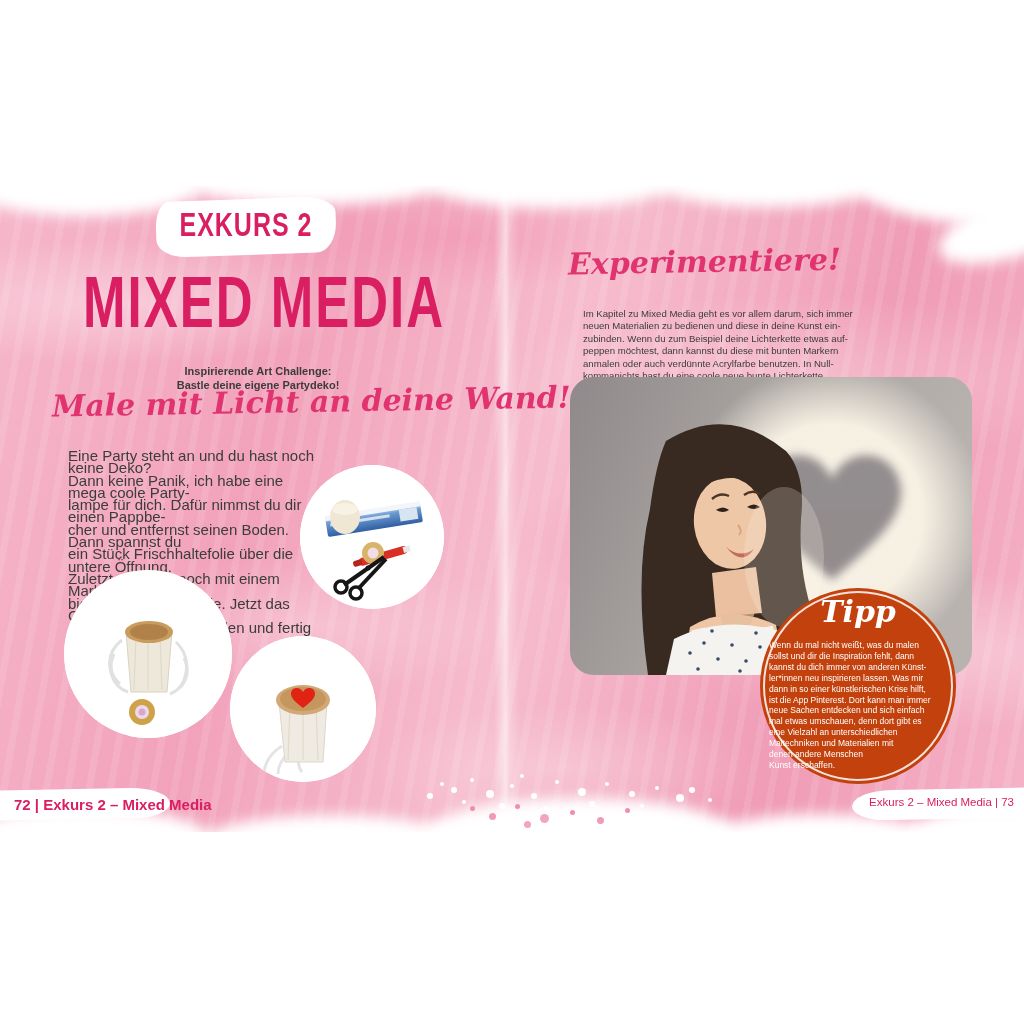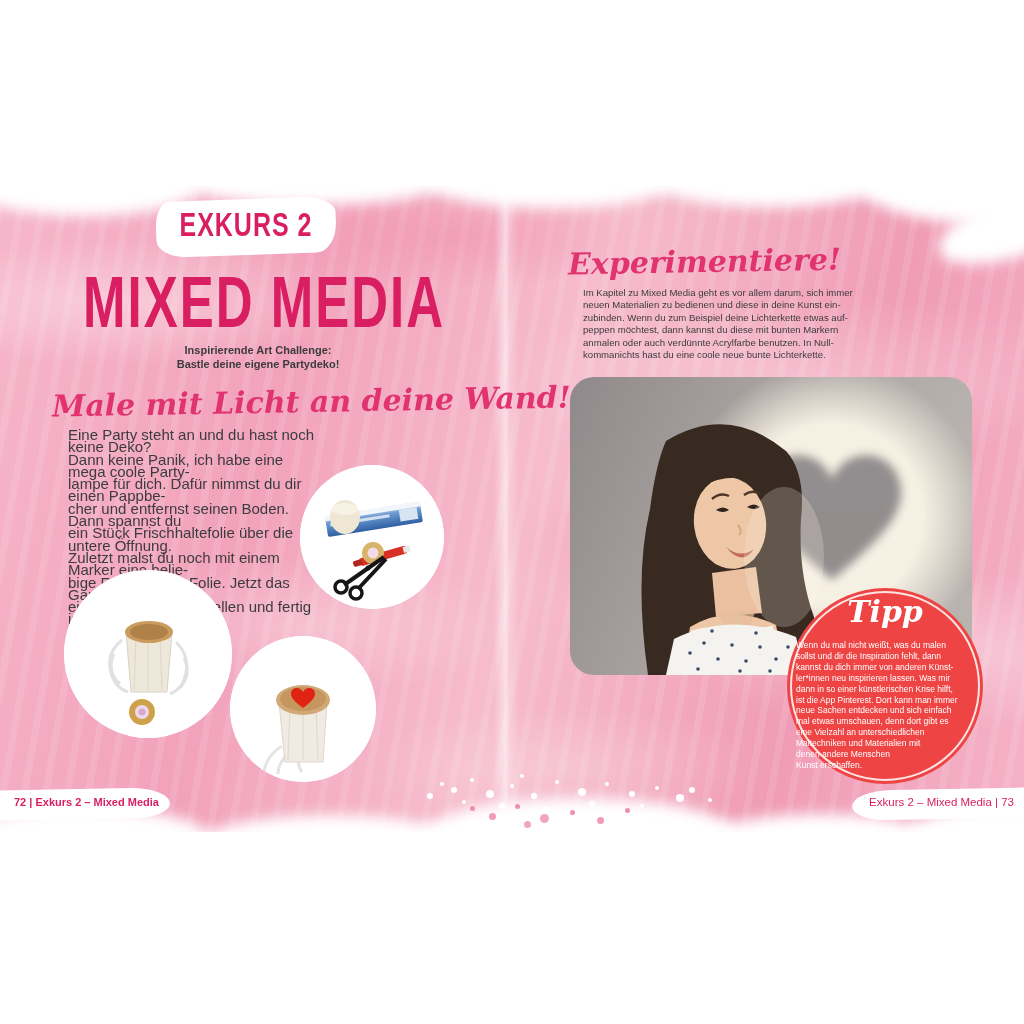--- a/index.html
+++ b/index.html
@@ -29,21 +29,21 @@
       190px 10px 0 1px #fff, 215px 4px 0 0 #fff, 238px 14px 0 2px #fff, 22px 18px 0 0 #fff,
       60px 22px 0 1px #fff, 104px 24px 0 0 #fff, 150px 20px 0 1px #fff, 200px 22px 0 0 #fff,
       250px 6px 0 1px #fff, 268px 16px 0 0 #fff, -12px 12px 0 1px #fff, 80px -8px 0 0 #fff;}
   .pinkdots{width:5px;height:5px;border-radius:50%;background:#ee8fac;
     box-shadow: 20px 8px 0 1px #f09cb6, 45px -2px 0 0 #ee8fac, 72px 10px 0 2px #f2a6bd,
       100px 4px 0 0 #ee8fac, 128px 12px 0 1px #f09cb6, 155px 2px 0 0 #ee8fac, 55px 16px 0 1px #f2a6bd;}
 
   
   .display{font-weight:700;color:#d91e62;transform-origin:top center;}
   .script{font-family:"DejaVu Serif",serif;font-style:italic;font-weight:700;color:#e0336f;}
-  .bodytext{color:#3c3c3c;white-space:pre-line;}
+  .bodytext{color:#3c3c3c;white-space:pre-line;margin-top:21px;}
 
   .badge-swash{left:156px;top:199px;width:180px;height:56px;background:#fff;
     border-radius:14px 34px 20px 30px / 26px 16px 30px 18px;transform:rotate(-2deg);}
   .badge-label{left:156px;top:206px;width:180px;text-align:center;font-size:25px;letter-spacing:1px;
     transform:scaleY(1.3);}
   .title{left:8px;top:260px;width:512px;text-align:center;font-size:51px;letter-spacing:2px;
     transform:scaleY(1.42);}
   .subtitle{left:8px;top:343px;width:500px;text-align:center;font-size:11px;font-weight:700;
     line-height:14px;}
   .script-left{left:52px;top:384px;font-size:30px;transform:rotate(-1deg);}
@@ -52,32 +52,32 @@
   .body-right{left:583px;top:287px;width:304px;font-size:9.6px;line-height:12.4px;}
 
   
   .circle{border-radius:50%;background:#fff;overflow:hidden;}
   .c1{left:300px;top:465px;width:144px;height:144px;}
   .c2{left:64px;top:570px;width:168px;height:168px;}
   .c3{left:230px;top:636px;width:146px;height:146px;}
   .portrait{left:570px;top:377px;width:402px;height:298px;border-radius:24px;overflow:hidden;}
 
   
-  .tip{left:787px;top:588px;width:196px;height:196px;border-radius:50%;background:#ef4444;}
+  .tip{left:760px;top:588px;width:196px;height:196px;border-radius:50%;background:#c2410c;}
   .tip::after{content:"";position:absolute;inset:3px;border-radius:50%;
     border:2px solid rgba(255,255,255,.85);}
   .tip-title{left:0;top:6px;width:196px;text-align:center;font-family:"DejaVu Serif",serif;
     font-style:italic;font-weight:700;font-size:30px;color:#fff;}
   .tip-text{left:9px;top:52px;width:178px;font-size:8.5px;line-height:10.9px;
     color:#fff;white-space:pre-line;}
 
   
   .swashL{left:-12px;top:789px;width:182px;height:30px;background:#fff;
     border-radius:10px 40px 34px 12px / 15px 16px 14px 15px;transform:rotate(-1deg);}
-  .footL{left:14px;top:796px;font-size:11px;font-weight:700;color:#d91e62;}
+  .footL{left:14px;top:796px;font-size:15px;font-weight:700;color:#d91e62;}
   .swashR{left:852px;top:789px;width:184px;height:30px;background:#fff;
     border-radius:40px 10px 12px 34px / 16px 15px 15px 14px;transform:rotate(-1deg);}
   .footR{left:868px;top:796px;width:146px;text-align:right;font-size:11.5px;font-weight:400;color:#d91e62;}
 </style>
 </head>
 <body>
 
 <div class="abs pink"></div>
 <div class="abs gutter"></div>
 

